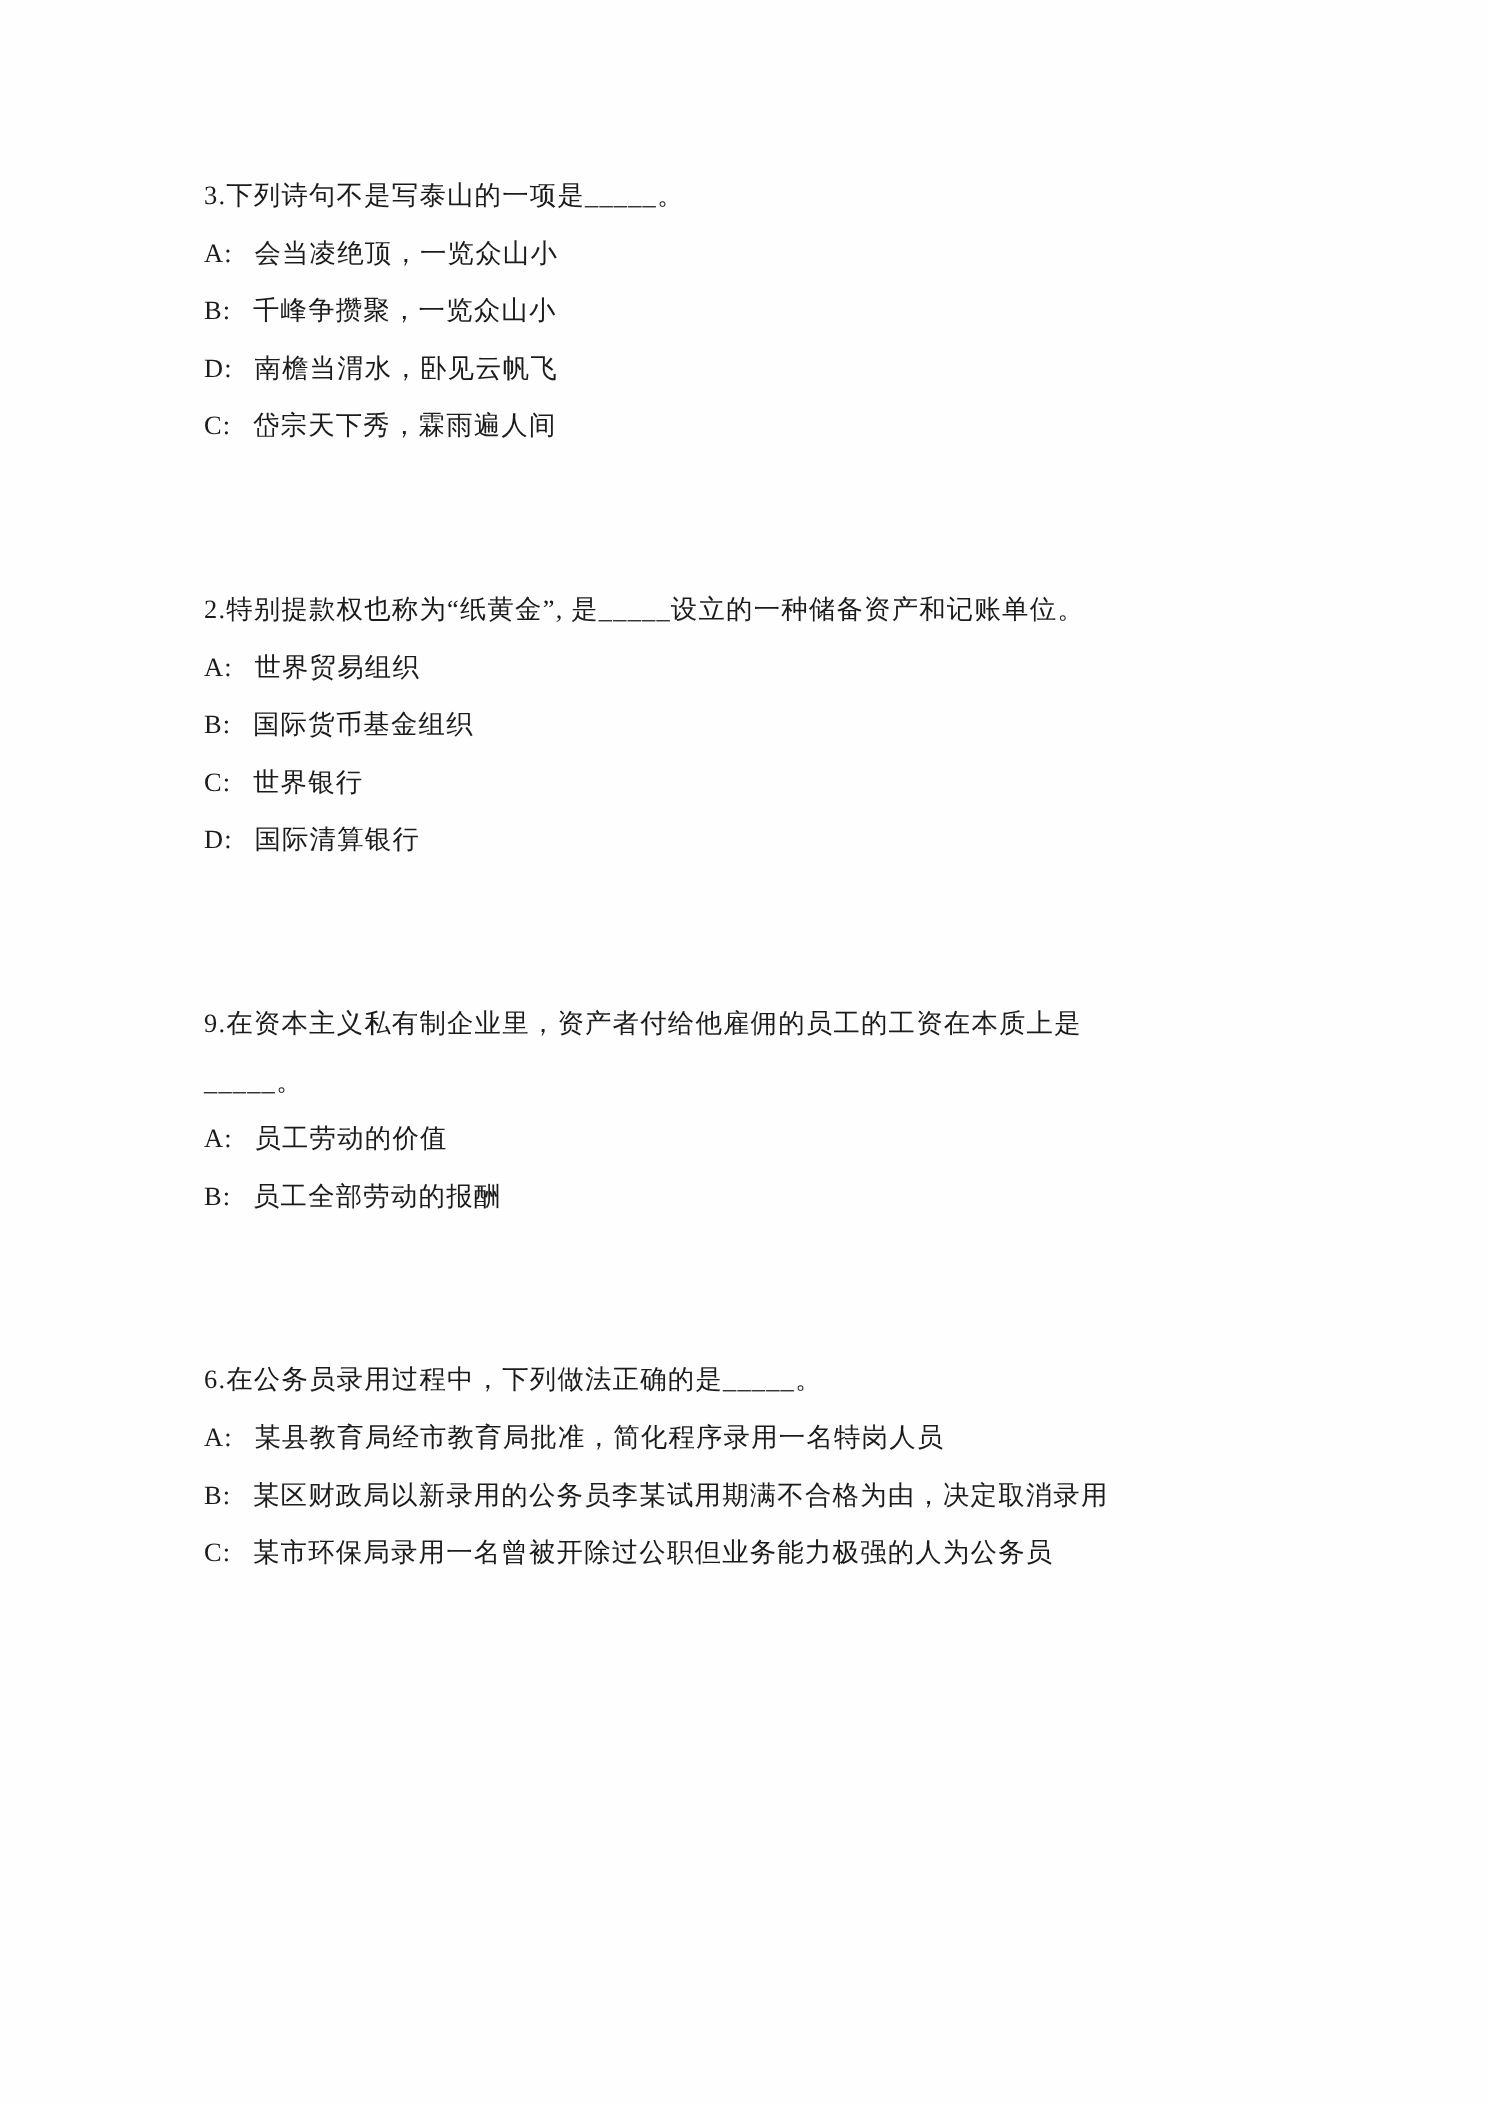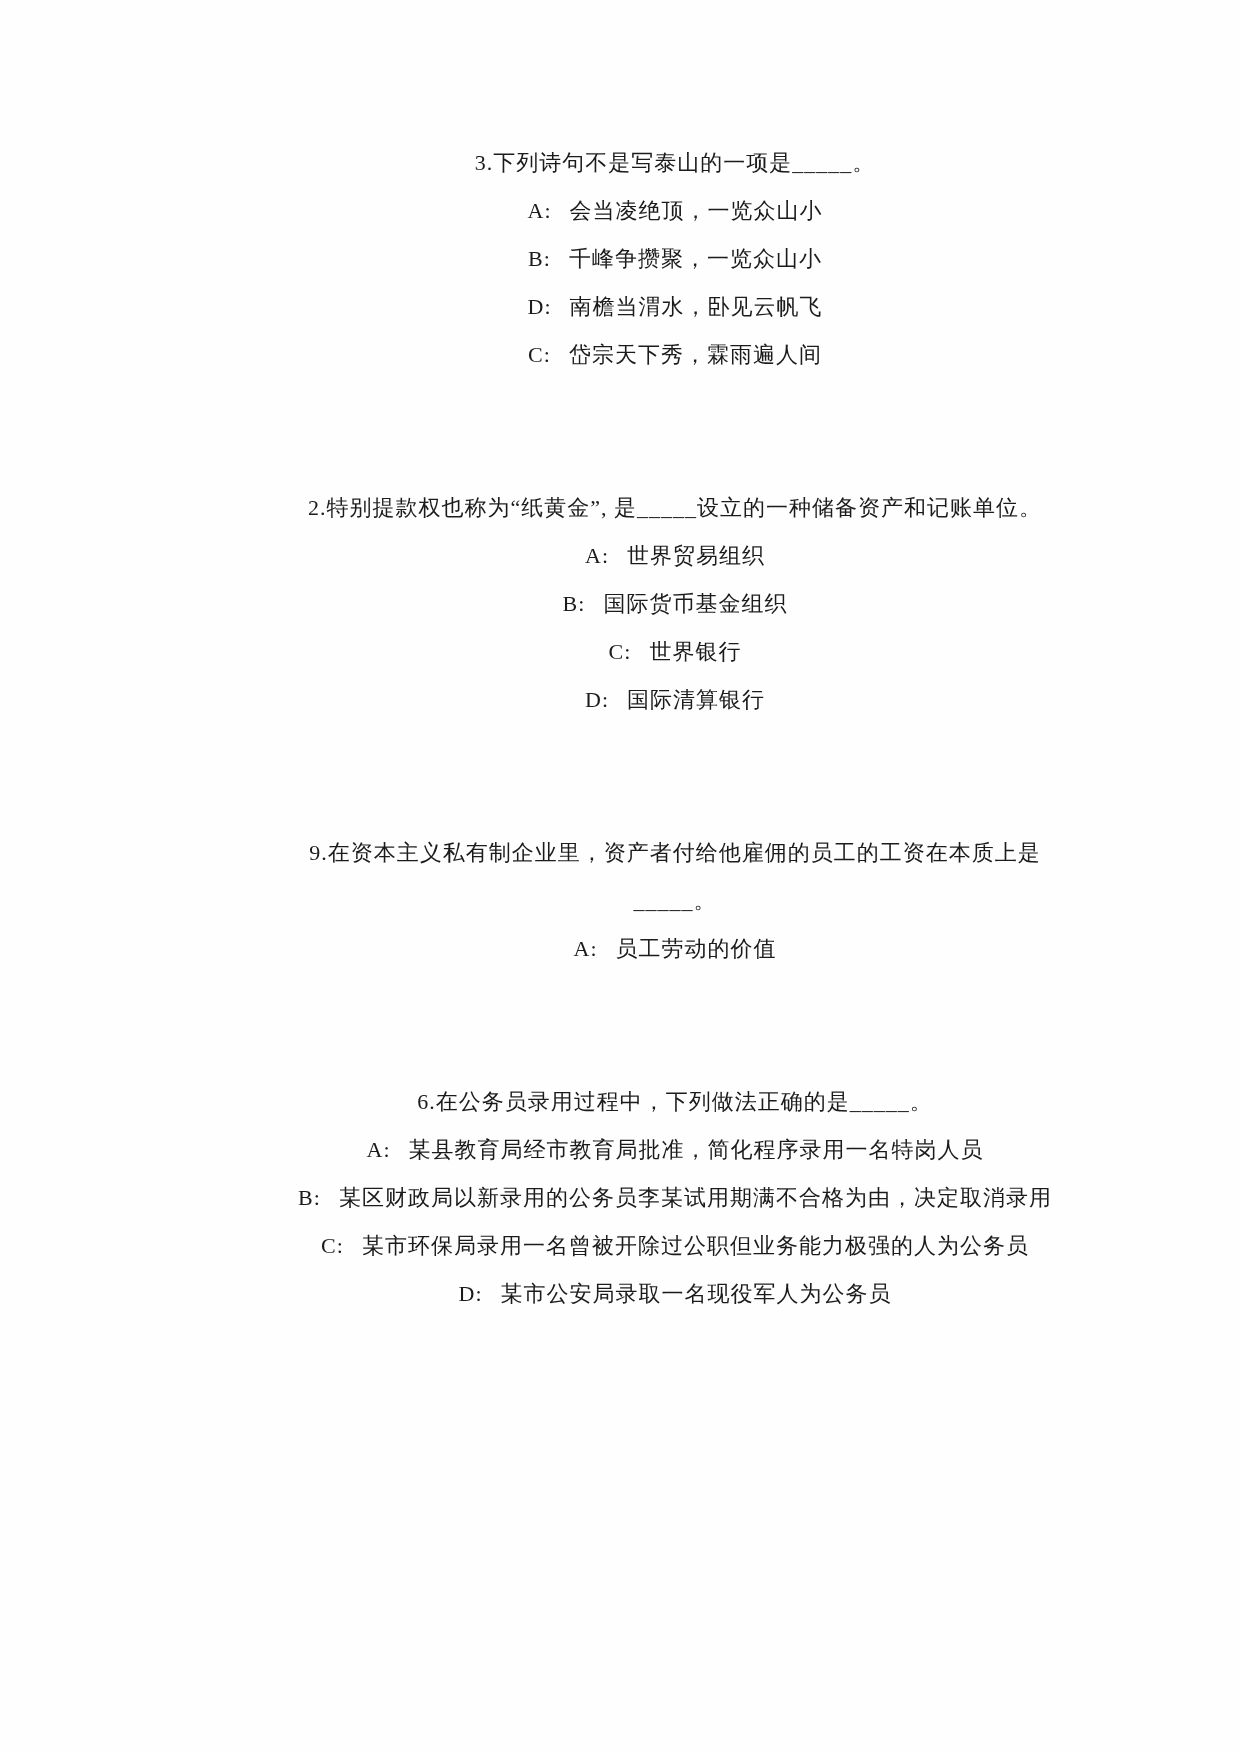--- a/index.html
+++ b/index.html
@@ -20,21 +20,20 @@
     color: #1b1b1b;
     overflow: hidden;
   }
   .question + .question {
     margin-top: 105px;
   }
   .line {
     height: 48px;
     line-height: 48px;
     white-space: nowrap;
-    text-align: center;
   }
   .opt-label {
     display: inline-block;
     margin-right: 18px;
   }
   .opt-text {
     display: inline;
   }
 </style>
 </head>
@@ -73,31 +72,31 @@
       <span class="opt-label">D:</span><span class="opt-text">国际清算银行</span>
     </div>
   </section>
 
   <section class="question">
     <div class="line stem">9.在资本主义私有制企业里，资产者付给他雇佣的员工的工资在本质上是</div>
     <div class="line stem">_____。</div>
     <div class="line option">
       <span class="opt-label">A:</span><span class="opt-text">员工劳动的价值</span>
     </div>
+    <div class="line option">
+      <span class="opt-label">B:</span><span class="opt-text">员工全部劳动的报酬</span>
+    </div>
   </section>
 
   <section class="question">
     <div class="line stem">6.在公务员录用过程中，下列做法正确的是_____。</div>
     <div class="line option">
       <span class="opt-label">A:</span><span class="opt-text">某县教育局经市教育局批准，简化程序录用一名特岗人员</span>
     </div>
     <div class="line option">
       <span class="opt-label">B:</span><span class="opt-text">某区财政局以新录用的公务员李某试用期满不合格为由，决定取消录用</span>
     </div>
     <div class="line option">
       <span class="opt-label">C:</span><span class="opt-text">某市环保局录用一名曾被开除过公职但业务能力极强的人为公务员</span>
     </div>
-    <div class="line option">
-      <span class="opt-label">D:</span><span class="opt-text">某市公安局录取一名现役军人为公务员</span>
-    </div>
   </section>
 
 </div>
 
 </body></html>

